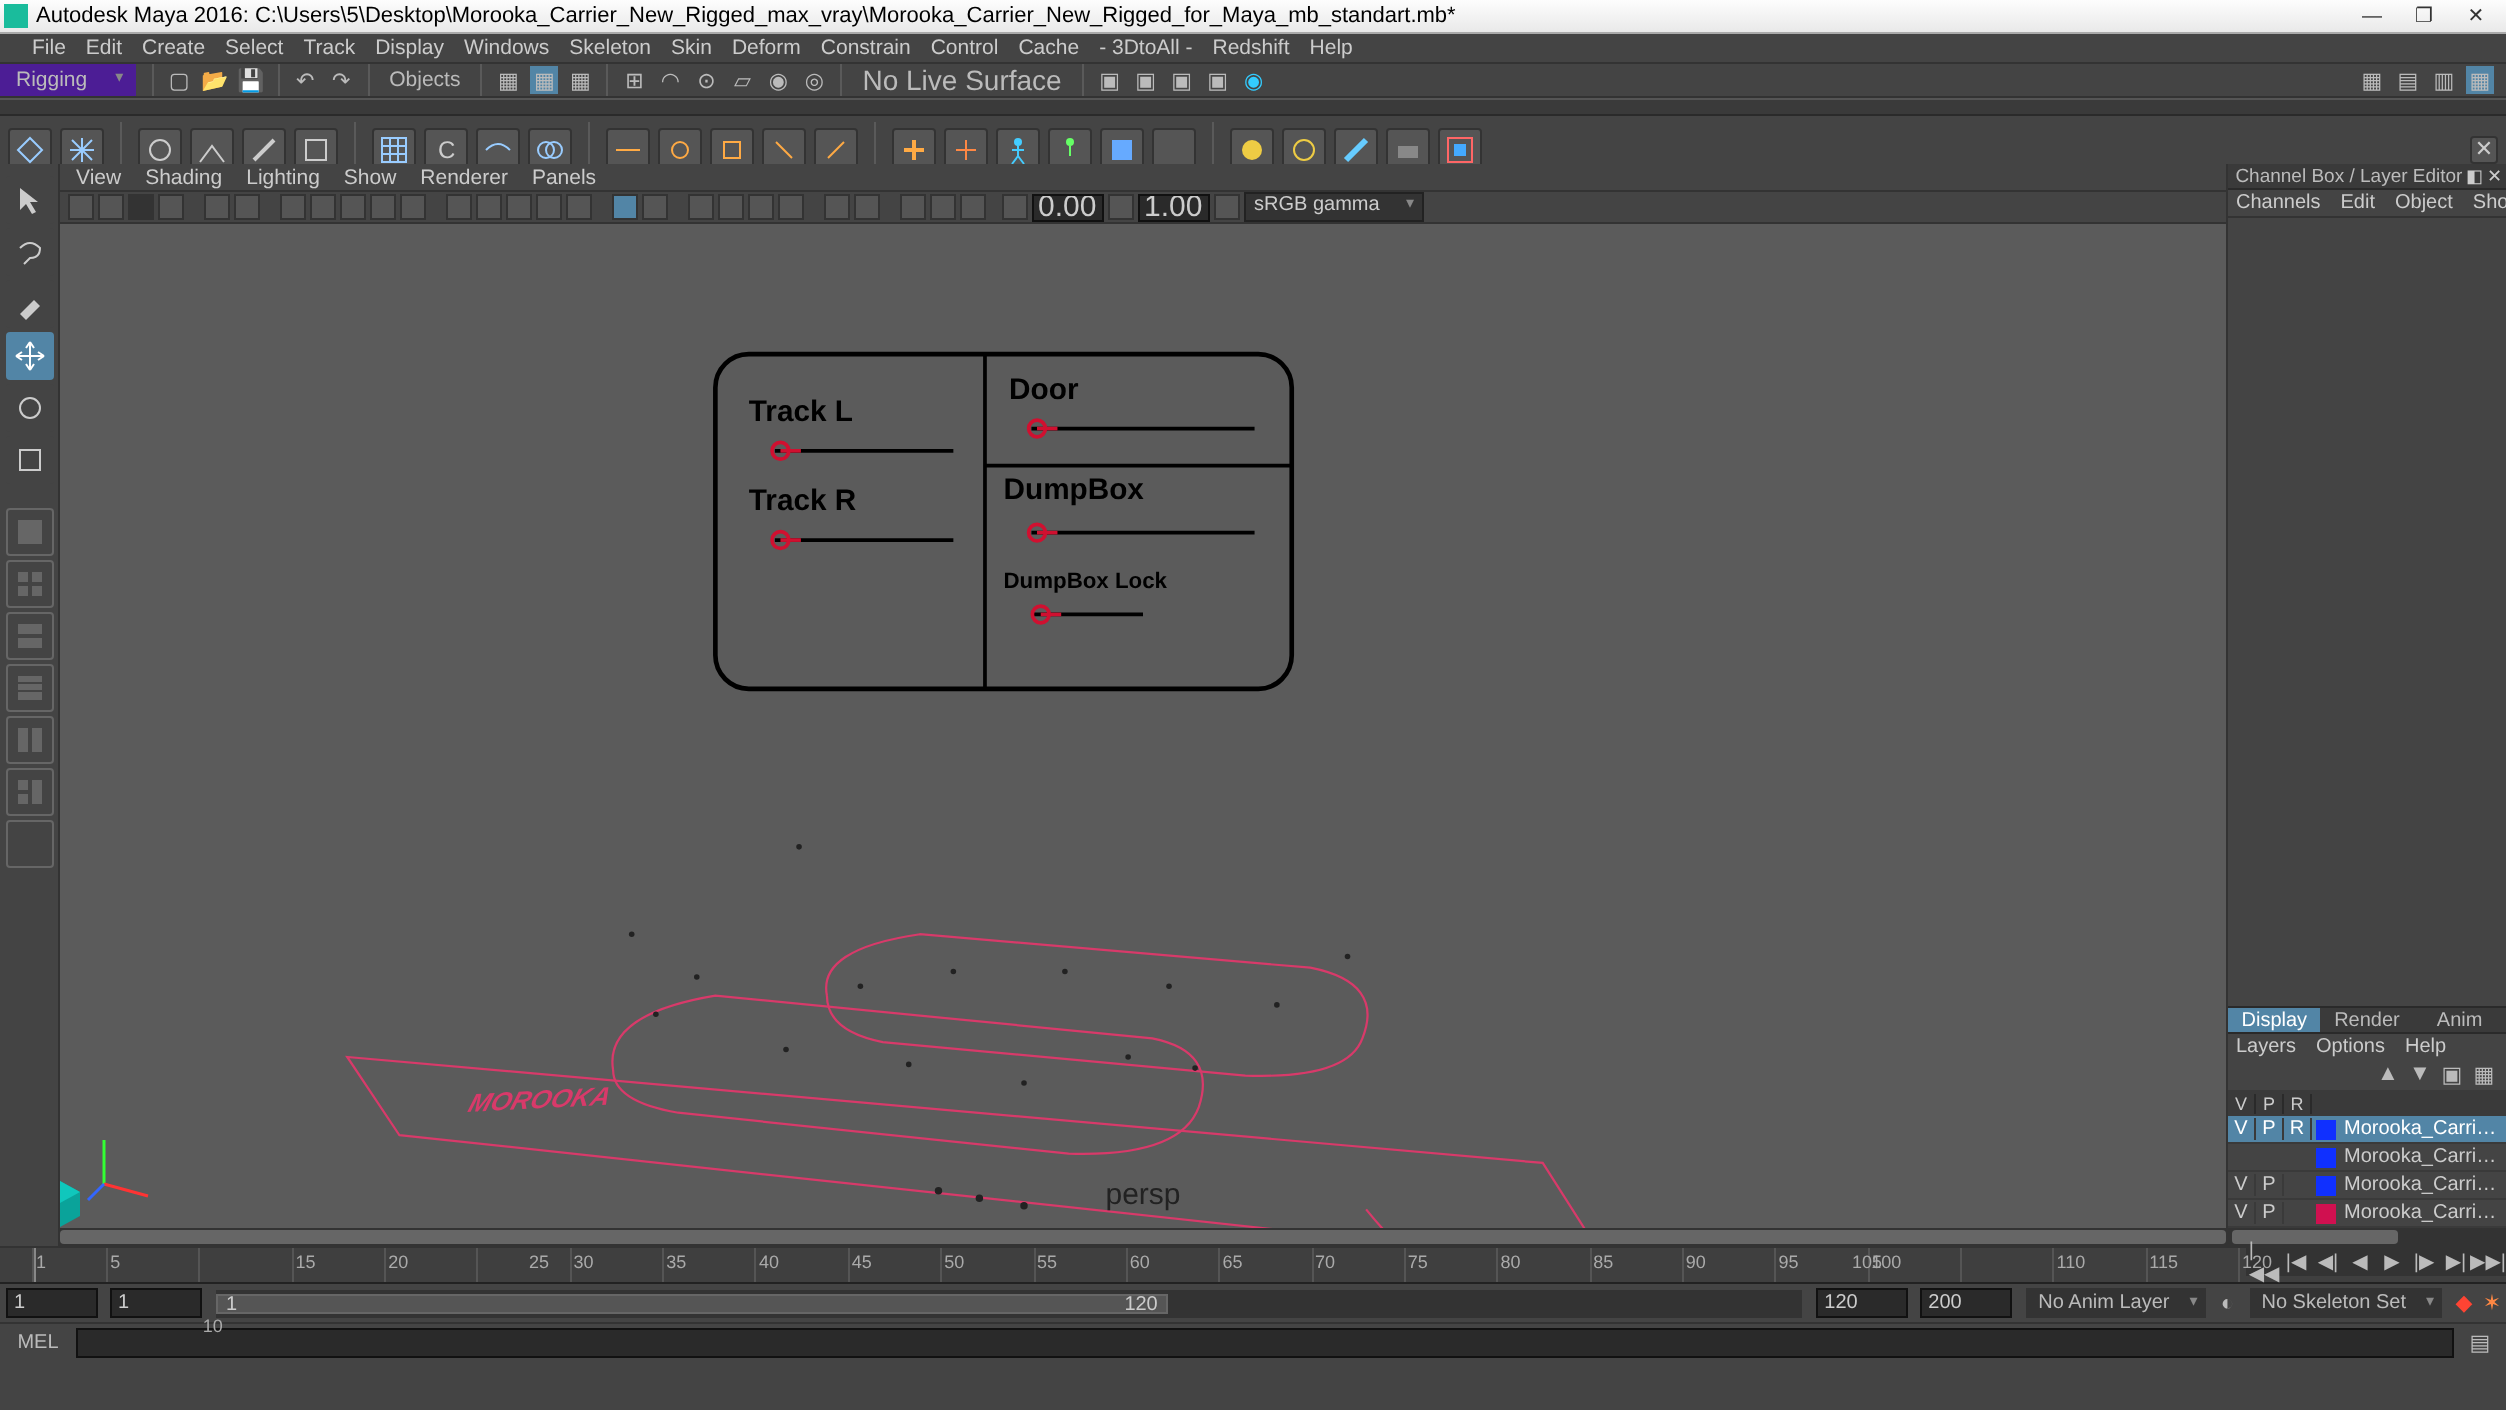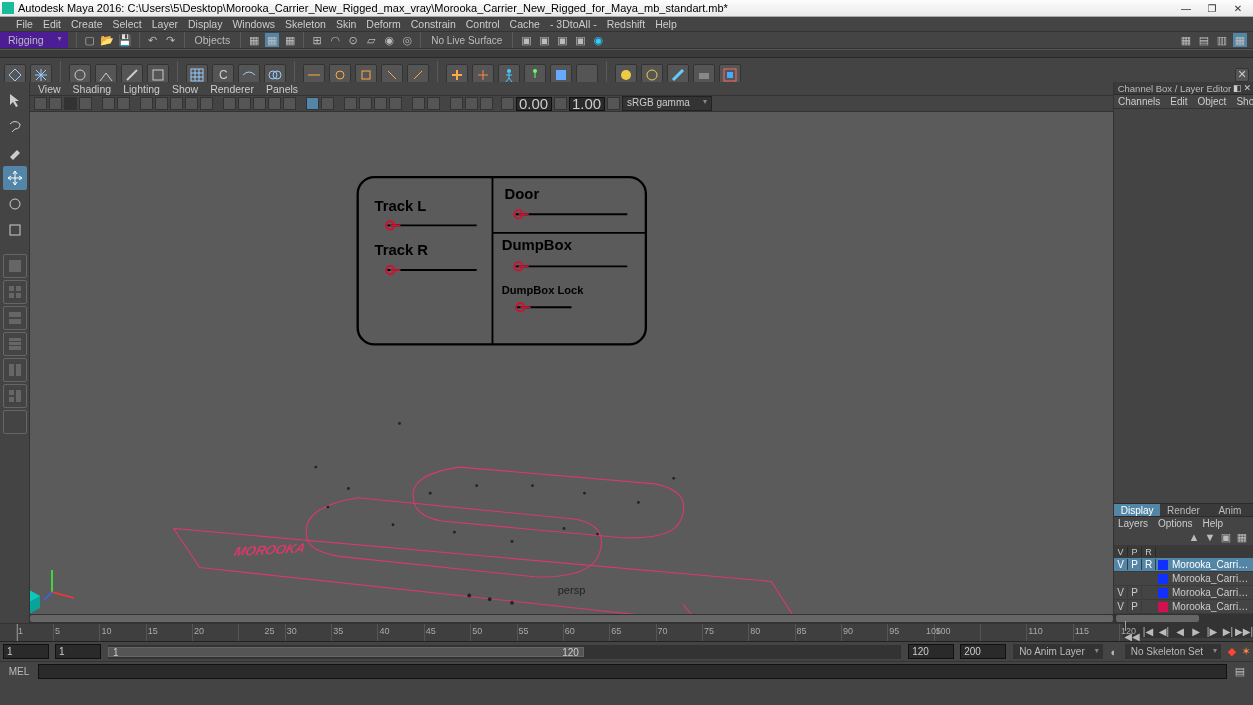--- a/index.html
+++ b/index.html
@@ -62,42 +62,42 @@
 .tl-range { height:20px; display:flex; align-items:center; background:#444; border-bottom:1px solid #333; }
 .tl-range input { width:46px; height:15px; background:#2a2a2a; border:1px solid #111; color:#ccc; font-size:10px; padding:0 3px; margin:0 3px; }
 .tl-slider { flex:1; height:14px; background:#333; position:relative; margin:0 4px; }
 .tl-slider .bar { position:absolute; top:2px; bottom:2px; background:#555; border:1px solid #666; }
 .tl-anim { background:#333; color:#bbb; font-size:10px; padding:2px 18px 2px 6px; margin:0 4px; position:relative; }
 .tl-anim::after { content:"▾"; position:absolute; right:4px; color:#888; font-size:8px; }
 .tl-cmd { height:18px; display:flex; align-items:center; background:#444; }
 .tl-cmd .lbl { width:38px; text-align:center; font-size:10px; color:#bbb; }
 .tl-cmd .inp { flex:1; height:15px; background:#2a2a2a; border:1px solid #111; margin-right:6px; }
 .tl-help { height:16px; background:#444; padding:0 6px; font-size:10px; color:#bbb; display:flex; align-items:center; border-top:1px solid #333; }
-.persp-label { position:absolute; bottom:18px; left:50%; transform:translateX(-50%); font-size:11px; color:#222; }
+.persp-label { position:absolute; bottom:8px; left:50%; transform:translateX(-50%); font-size:15px; color:#222; }
 .axis-gizmo { position:absolute; left:12px; bottom:12px; width:40px; height:40px; }
 svg { display:block; }
 </style>
 </head>
 <body>
 
 <div class="titlebar">
   <div class="ico"></div>
   <span>Autodesk Maya 2016: C:\Users\5\Desktop\Morooka_Carrier_New_Rigged_max_vray\Morooka_Carrier_New_Rigged_for_Maya_mb_standart.mb*</span>
   <div class="spacer"></div>
   <div class="winbtn">—</div>
   <div class="winbtn">❐</div>
   <div class="winbtn">✕</div>
 </div>
 
 <div class="menubar" id="mainmenu">
     <span>File</span>
     <span>Edit</span>
     <span>Create</span>
     <span>Select</span>
-    <span>Layer</span>
+    <span>Track</span>
     <span>Display</span>
     <span>Windows</span>
     <span>Skeleton</span>
     <span>Skin</span>
     <span>Deform</span>
     <span>Constrain</span>
     <span>Control</span>
     <span>Cache</span>
     <span>- 3DtoAll -</span>
     <span>Redshift</span>
@@ -121,21 +121,21 @@
     <span class="ico12" style="background:#5285a6;">▦</span>
     <span class="ico12">▦</span>
     <div class="vsep"></div>
     <span class="ico12">⊞</span>
     <span class="ico12">◠</span>
     <span class="ico12">⊙</span>
     <span class="ico12">▱</span>
     <span class="ico12">◉</span>
     <span class="ico12">◎</span>
     <div class="vsep"></div>
-    <span style="font-size:10px;color:#bbb;padding:0 4px;">No Live Surface</span>
+    <span style="font-size:14px;color:#bbb;padding:0 4px;">No Live Surface</span>
     <div class="vsep"></div>
     <span class="ico12">▣</span>
     <span class="ico12">▣</span>
     <span class="ico12">▣</span>
     <span class="ico12">▣</span>
     <span class="ico12" style="color:#3cf;">◉</span>
   </div>
   <div style="flex:1"></div>
   <div class="icogroup">
     <span class="ico12">▦</span>
@@ -589,21 +589,21 @@
       <div class="pb">▶</div>
       <div class="pb">|▶</div>
       <div class="pb">▶|</div>
       <div class="pb">▶▶|</div>
     </div>
   <div class="tl-tick" style="left: 16px;"></div>
       <div class="tl-lbl" style="left: 18px;">1</div>
       <div class="tl-tick" style="left: 53.0756px;"></div>
       <div class="tl-lbl" style="left: 55.0756px;">5</div>
       <div class="tl-tick" style="left: 99.4202px;"></div>
-      <div class="tl-lbl" style="left: 101.42px;">10</div>
+      <div class="tl-lbl" style="left: 101.42px; margin-top: 32px;">10</div>
       <div class="tl-tick" style="left: 145.765px;"></div>
       <div class="tl-lbl" style="left: 147.765px;">15</div>
       <div class="tl-tick" style="left: 192.109px;"></div>
       <div class="tl-lbl" style="left: 194.109px;">20</div>
       <div class="tl-tick" style="left: 238.454px;"></div>
       <div class="tl-lbl" style="left: 240.454px; margin-left: 24px;">25</div>
       <div class="tl-tick" style="left: 284.798px;"></div>
       <div class="tl-lbl" style="left: 286.798px;">30</div>
       <div class="tl-tick" style="left: 331.143px;"></div>
       <div class="tl-lbl" style="left: 333.143px;">35</div>

